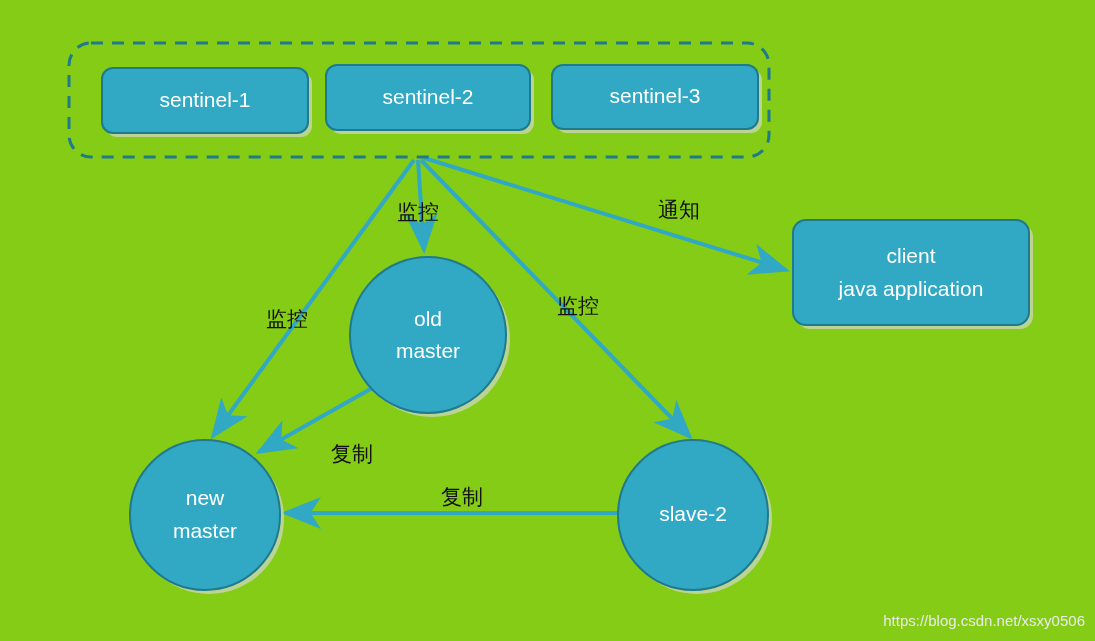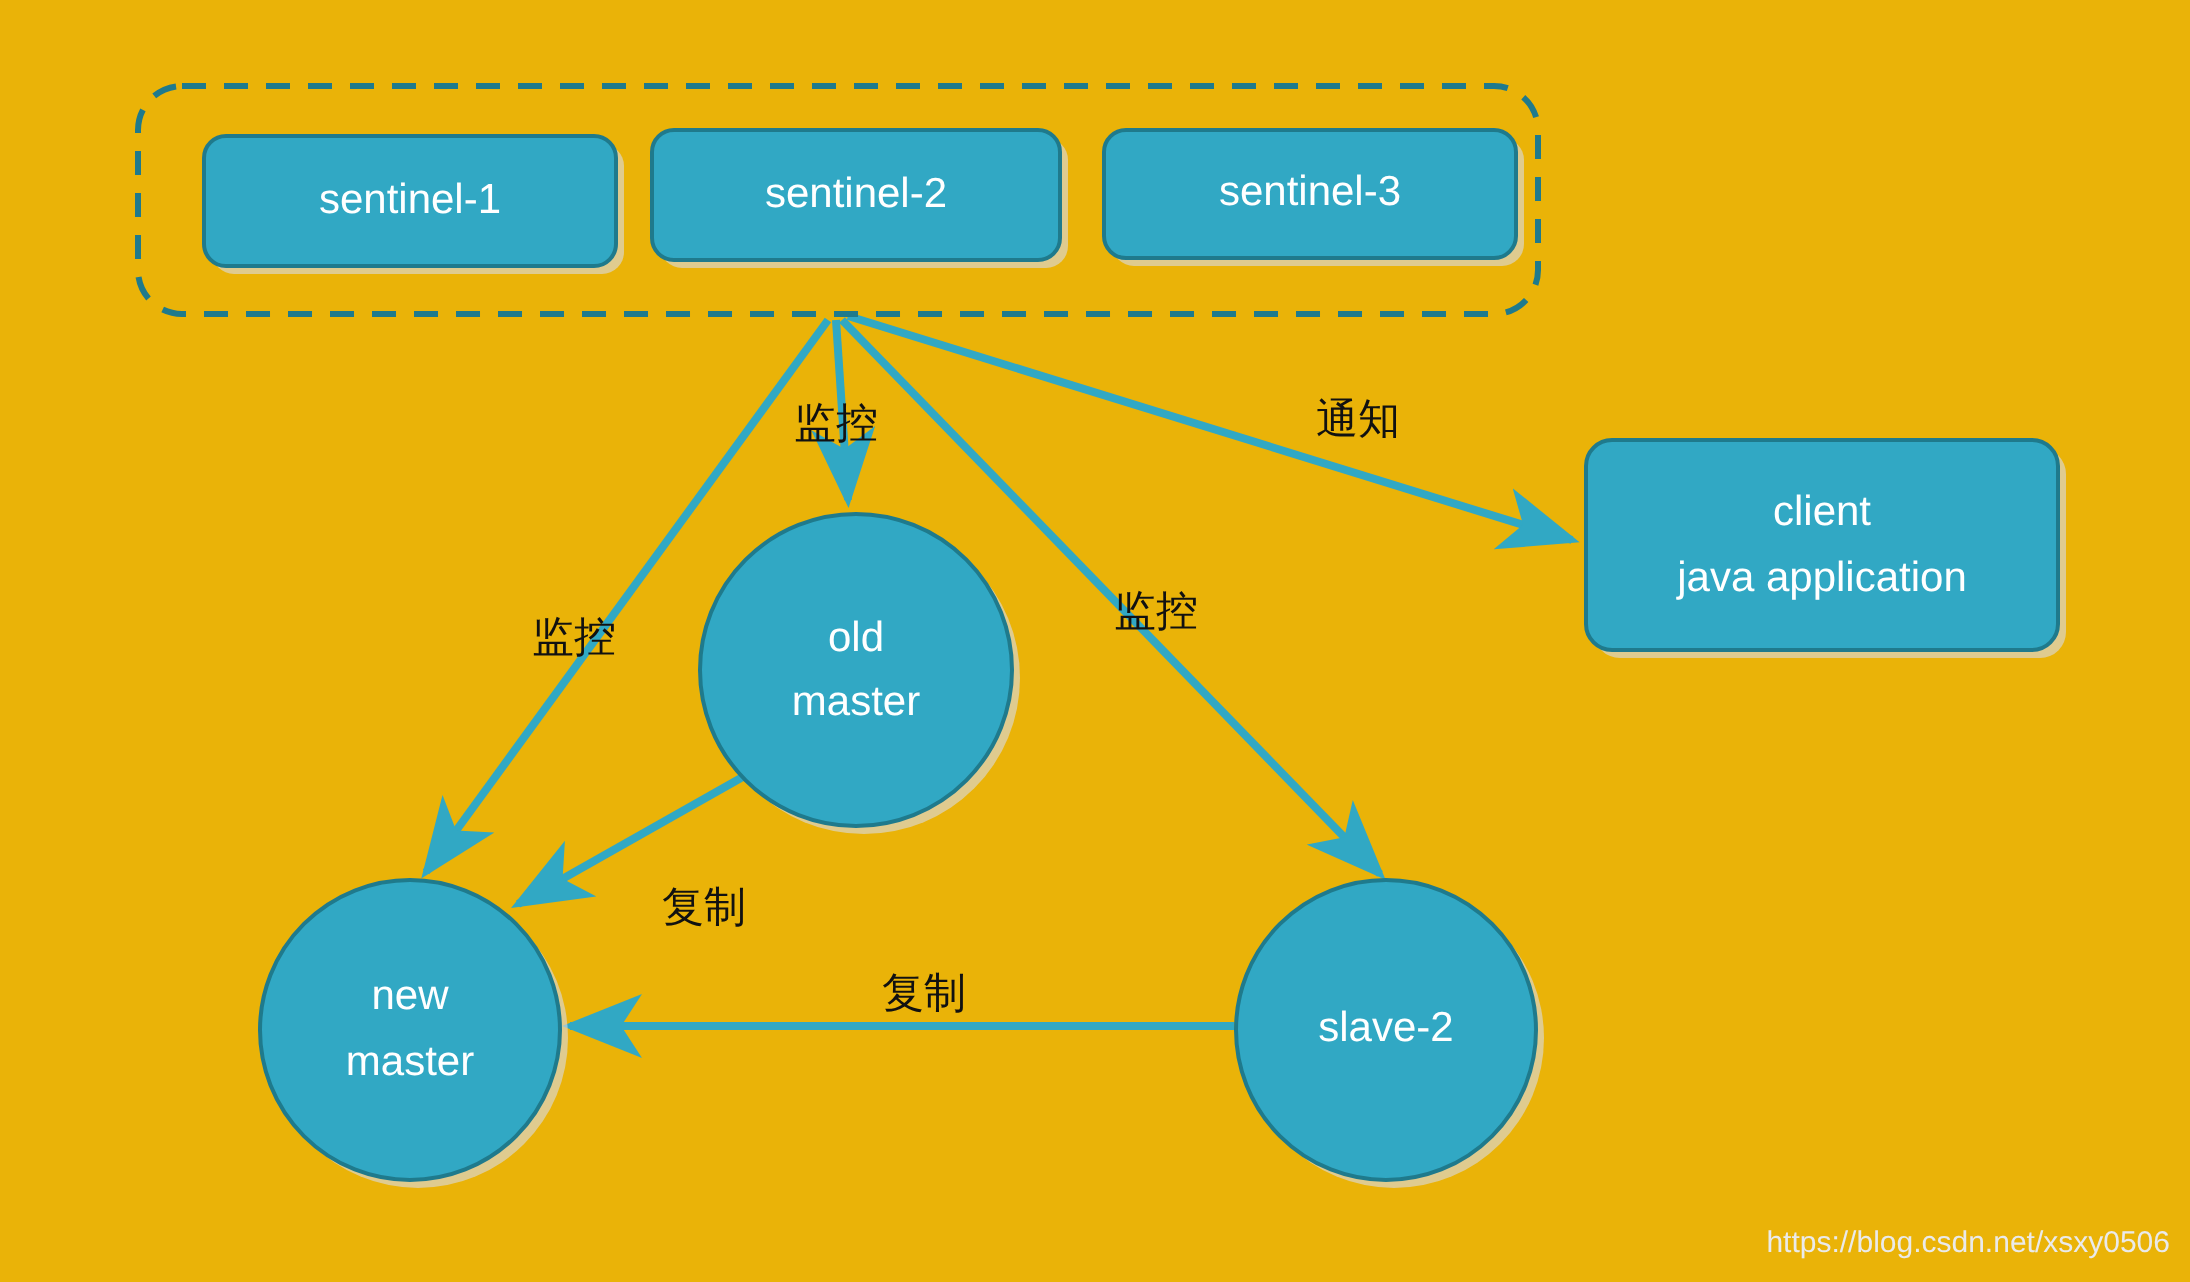--- a/index.html
+++ b/index.html
@@ -7,21 +7,21 @@
     padding: 0;
     background: #ffffff;
   }
   body {
     font-family: "Liberation Sans", "DejaVu Sans", sans-serif;
   }
   #canvas {
     position: relative;
     width: 1095px;
     height: 641px;
-    background: #eab308;
+    background: #84cc16;
     overflow: hidden;
   }
   #diagram-svg {
     position: absolute;
     left: 0;
     top: 0;
     width: 1095px;
     height: 641px;
   }
   .node-label {

